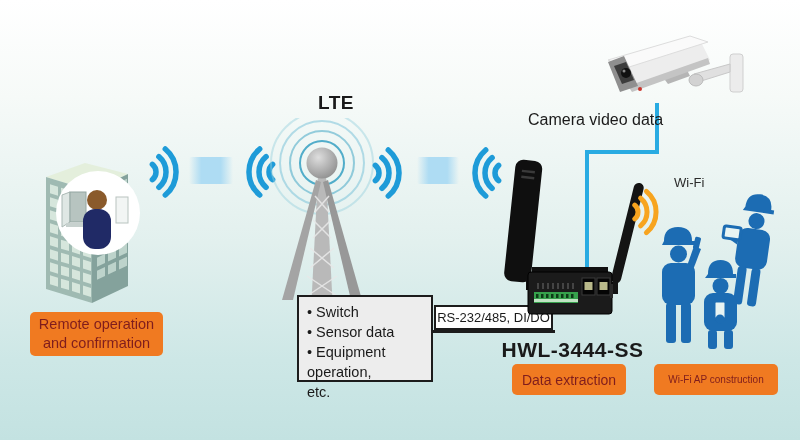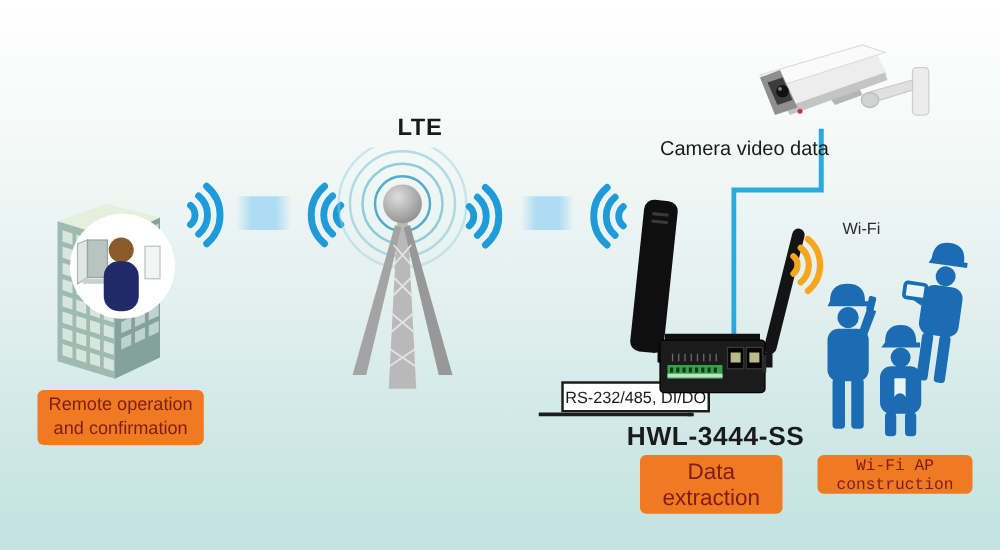--- a/index.html
+++ b/index.html
@@ -15,21 +15,21 @@
     display:flex;align-items:center;justify-content:center;text-align:center;
   }
   .infobox{
     background:#ededed;border:2px solid #1c1c1c;color:#1a1a1a;
     font-size:14.5px;line-height:20px;padding:5px 8px;box-sizing:border-box;
   }
   .blackline{background:#1c1c1c;}
   .serialbox{
     background:#ffffff;border:2px solid #1c1c1c;color:#1a1a1a;
     font-size:13px;display:flex;align-items:center;justify-content:center;
-    box-sizing:border-box;white-space:nowrap;margin-left:15px;
+    box-sizing:border-box;white-space:nowrap;
   }
   .mirror{transform:scaleX(-1);}
   .linkrect{
     background:linear-gradient(90deg,rgba(174,220,243,0) 0%,#aedcf3 28%,#aedcf3 72%,rgba(174,220,243,0) 100%);
     border-radius:2px;
   }
 </style>
 </head>
 <body>
 
@@ -173,20 +173,26 @@
   </svg>
   <div class="abs linkrect" style="left:417px;top:157px;width:42px;height:27px;"></div>
   <svg class="abs mirror" style="left:466px;top:141px;" width="36" height="64" viewBox="0 0 36 64">
     <g stroke="#1e9bd8" stroke-width="5.5" stroke-linecap="round" fill="none">
       <path d="M3.4 24.3 A10 10 0 0 1 3.4 39.7"></path>
       <path d="M9.9 16.7 A20 20 0 0 1 9.9 47.3"></path>
       <path d="M16.3 9 A30 30 0 0 1 16.3 55"></path>
     </g>
   </svg>
 
+  <div class="abs infobox" style="left:297px;top:295px;width:136px;height:87px;">
+    <div>• Switch</div>
+    <div>• Sensor data</div>
+    <div>• Equipment operation,</div>
+    <div>etc.</div>
+  </div>
   <div class="abs blackline" style="left:431px;top:330px;width:124px;height:3px;"></div>
   <div class="abs blackline" style="left:550px;top:310px;width:3px;height:23px;"></div>
   <div class="abs serialbox" style="left:434px;top:305px;width:119px;height:25px;">
     <span>RS-232/485, DI/DO</span>
   </div>
 
   <svg class="abs" style="left:585px;top:98px;" width="80" height="182" viewBox="0 0 80 182">
     <polyline points="72,5 72,54 2,54 2,180" fill="none" stroke="#29abe2" stroke-width="4"></polyline>
   </svg>
 
@@ -288,20 +294,20 @@
         <circle cx="70.5" cy="100" r="8"></circle>
         <rect x="54" y="107" width="33" height="38" rx="9"></rect>
         <rect x="64" y="115" width="12" height="18" rx="2" fill="#e8f4f3" stroke="#1c6cb3" stroke-width="3"></rect>
         <circle cx="70" cy="133" r="4.5"></circle>
         <rect x="58" y="144" width="9" height="19" rx="3"></rect>
         <rect x="74" y="144" width="9" height="19" rx="3"></rect>
       </g>
     </g>
   </svg>
 
-  <div class="abs badge" style="left:512px;top:364px;width:114px;height:47px;font-size:18px;">
+  <div class="abs badge" style="left:512px;top:364px;width:114px;height:31px;font-size:14px;">
     <span>Data extraction</span>
   </div>
-  <div class="abs badge" style="left:654px;top:364px;width:124px;height:31px;font-size:13px;font-family:Liberation Mono, monospace;">
+  <div class="abs badge" style="left:654px;top:364px;width:124px;height:31px;font-size:10px;">
     <span>Wi-Fi AP construction</span>
   </div>
 
 </div>
 
 </body></html>

